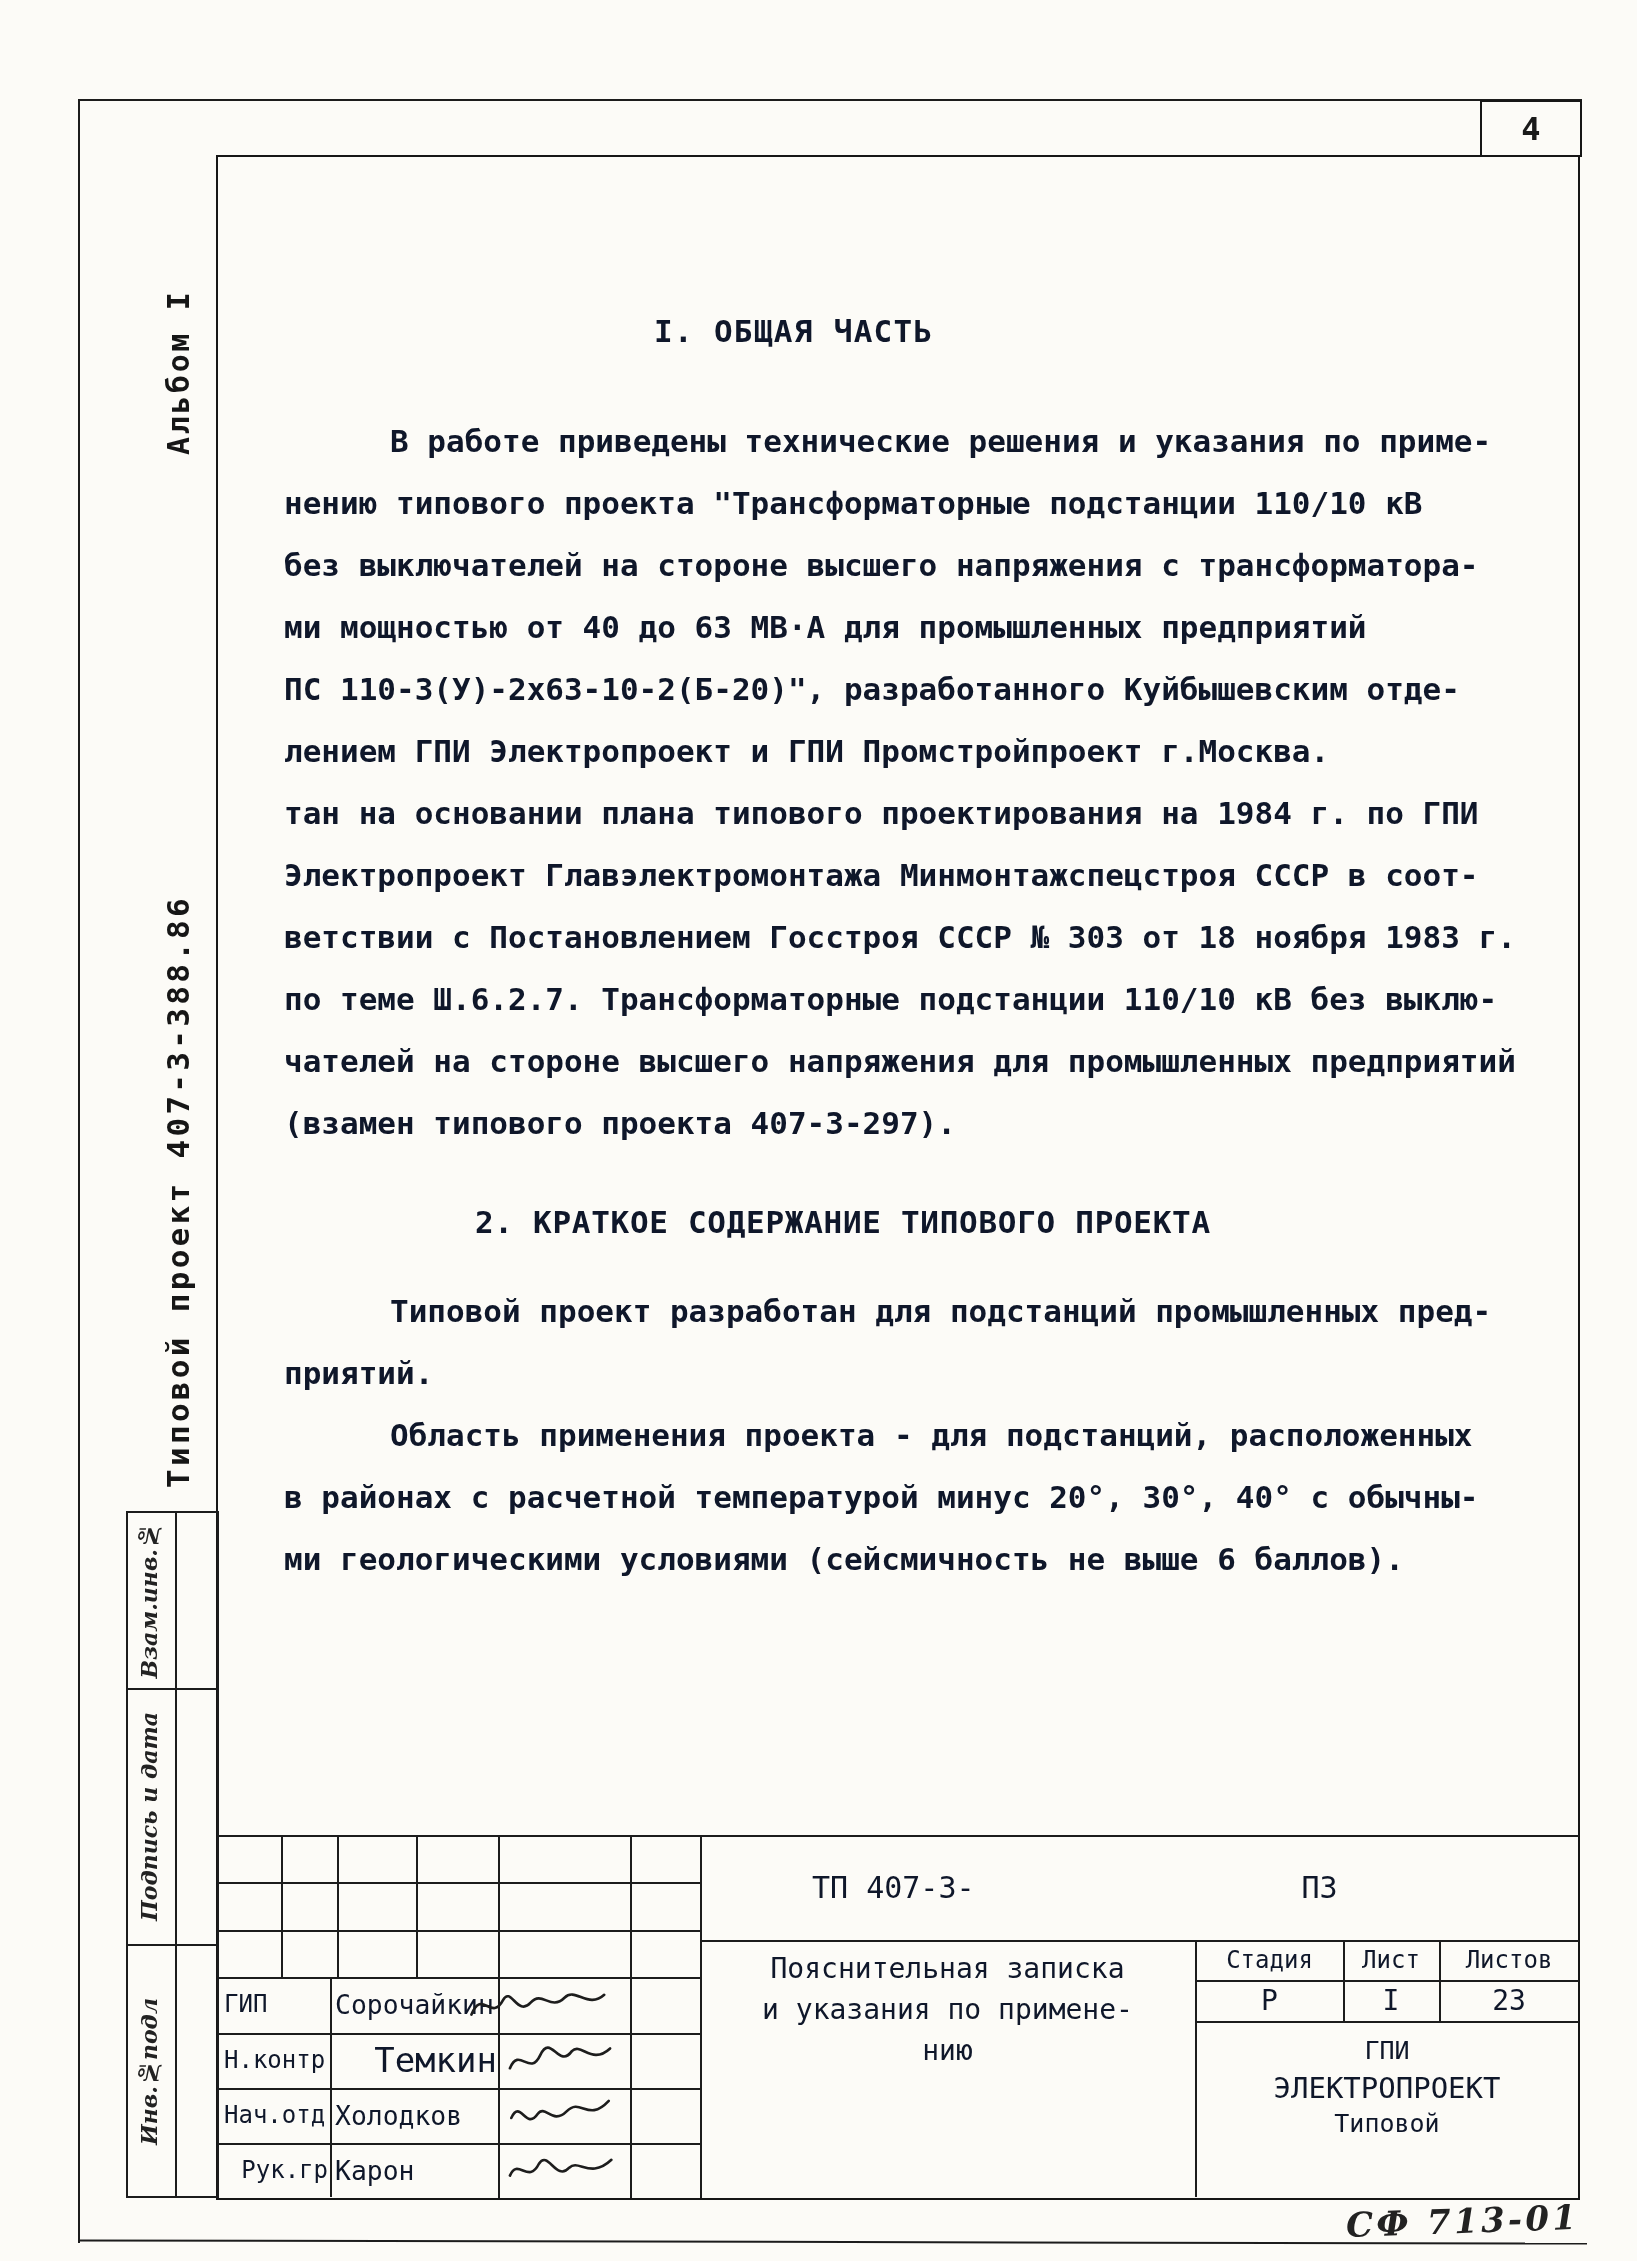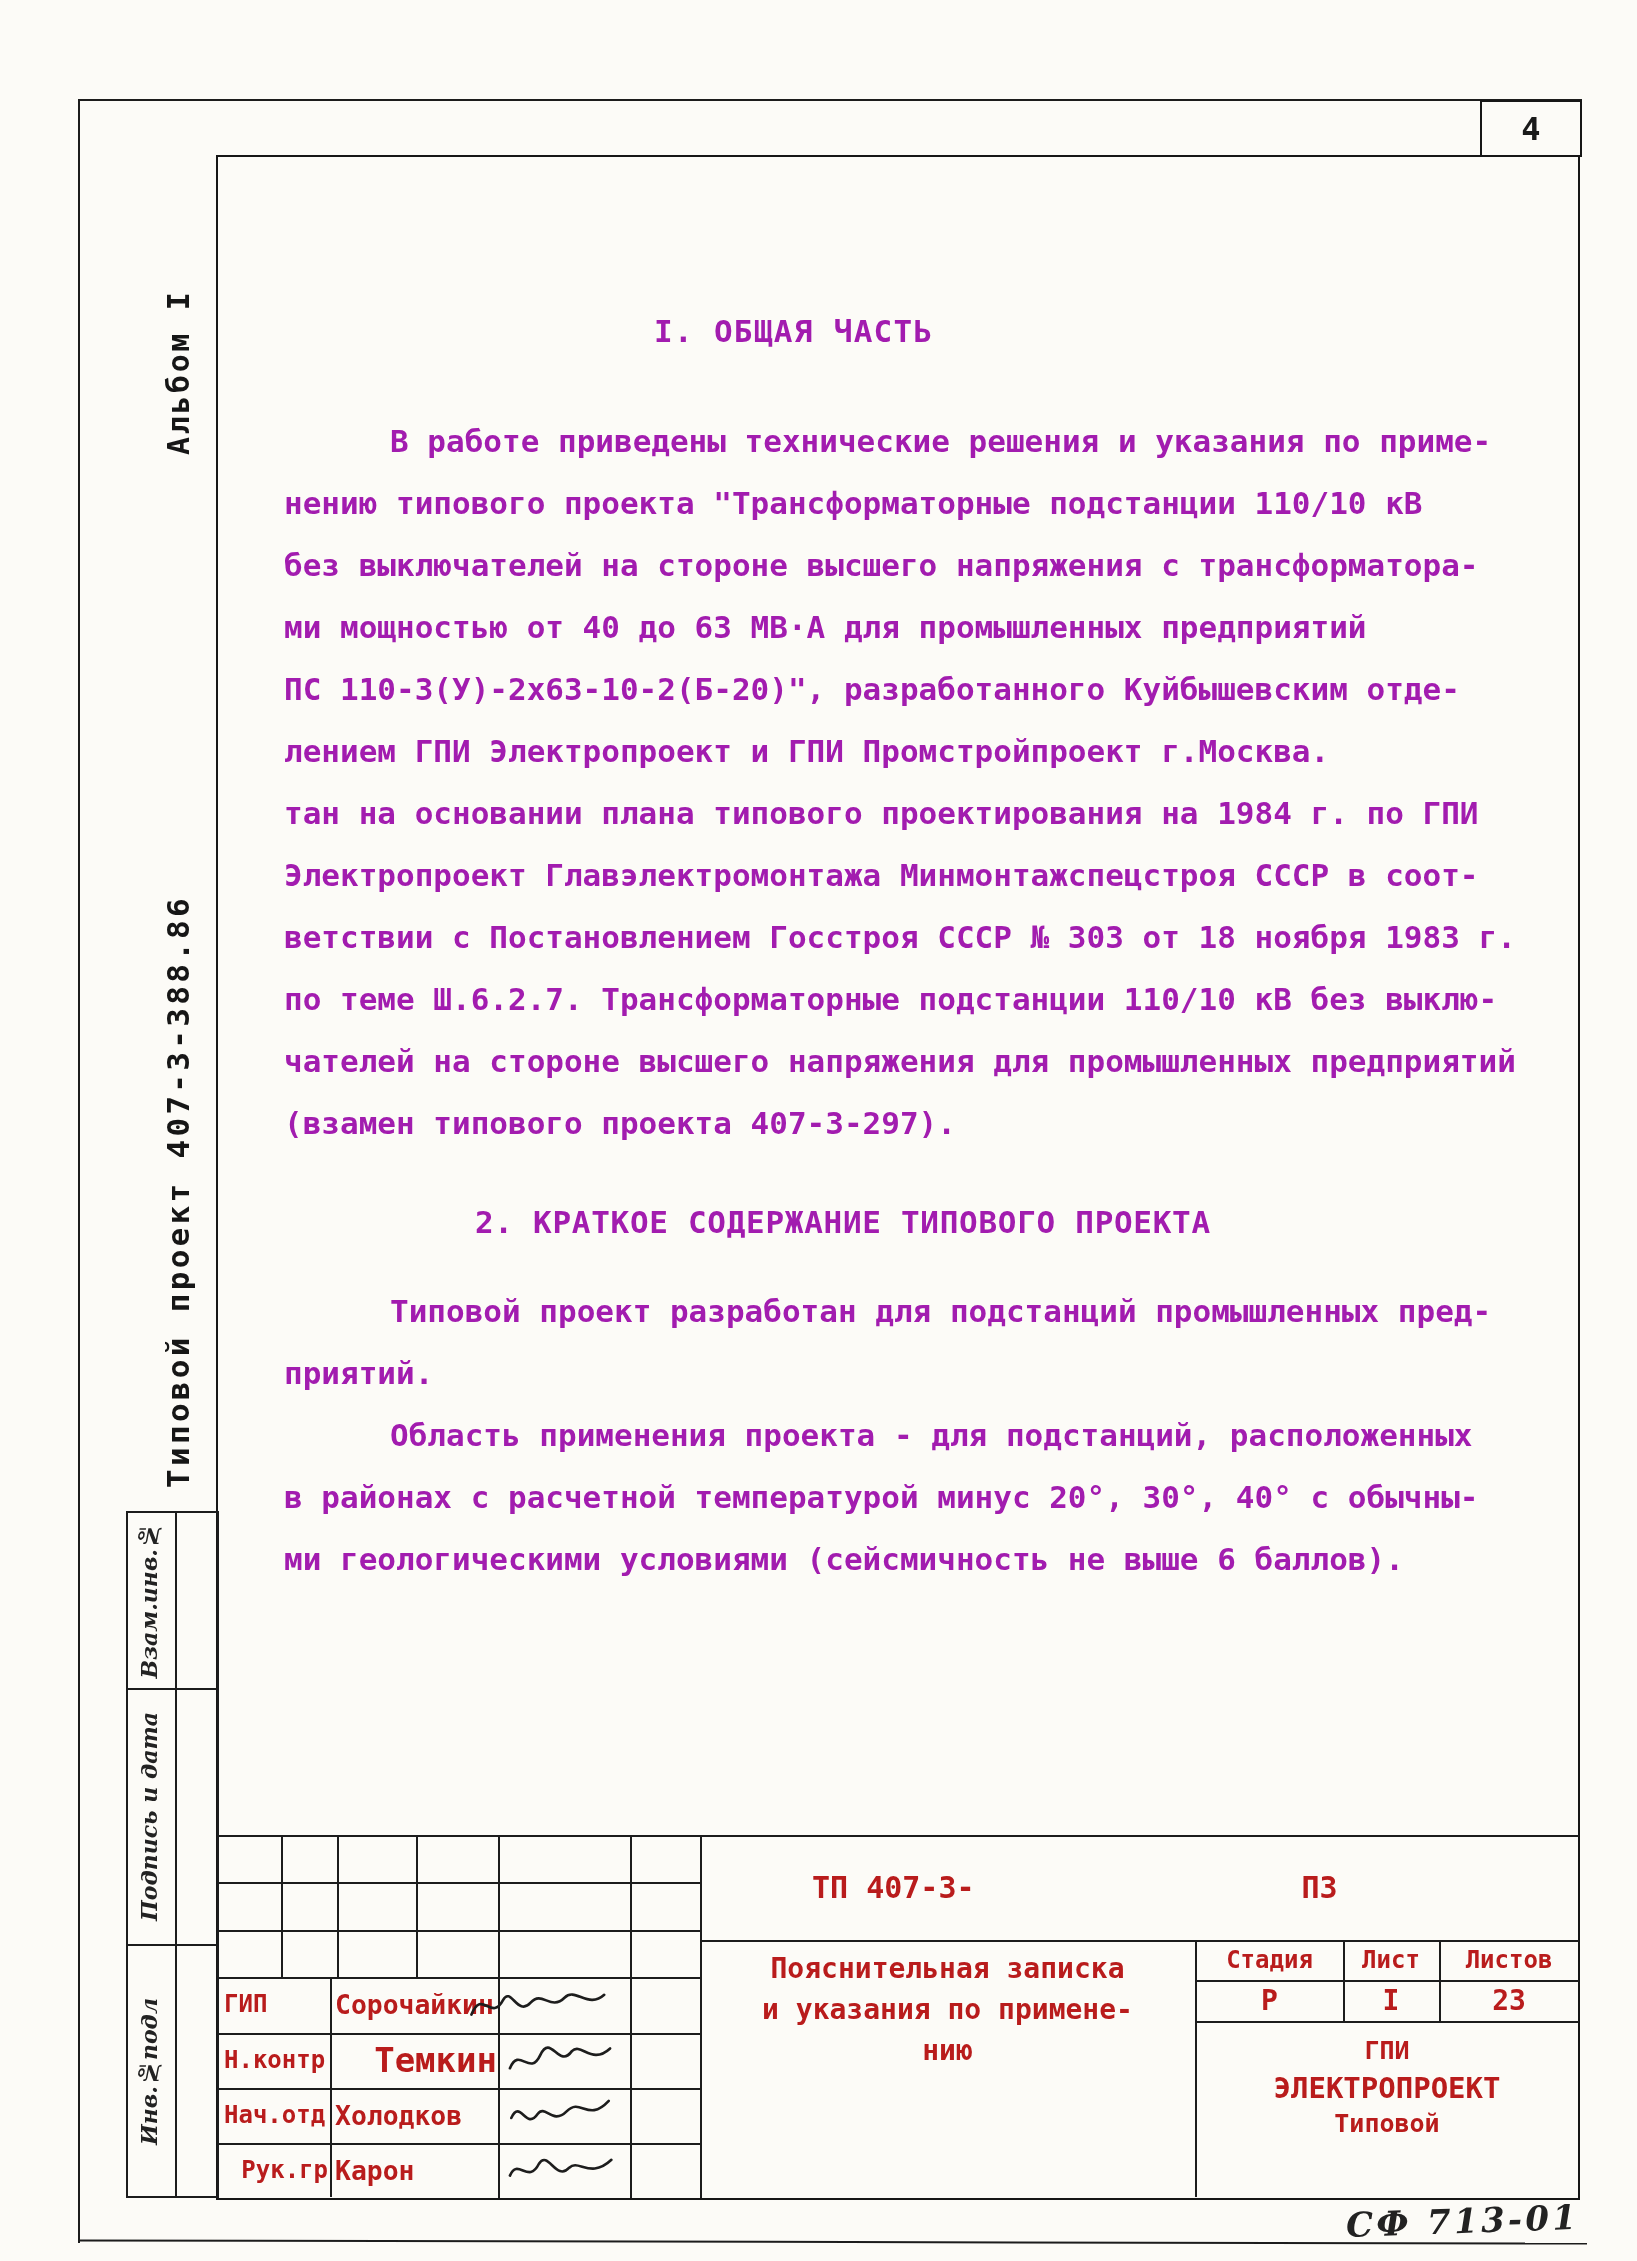--- a/index.html
+++ b/index.html
@@ -57,28 +57,28 @@
   .hand{
     font-family:"DejaVu Serif",serif;font-style:italic;font-weight:700;color:#222;
   }
   .margin-cell .hand{
     writing-mode:vertical-rl;transform:rotate(180deg);
     font-size:22px;white-space:pre;
   }
   
   .textarea{
     position:absolute;left:284px;top:300px;width:1241px;
-    font-size:31px;font-weight:700;color:#a21caf;
+    font-size:31px;font-weight:700;color:#0f172a;
   }
   .tl{height:62px;line-height:62px;white-space:pre;}
   .ind{text-indent:106px;}
   .h1{margin-left:370px;margin-bottom:48px;letter-spacing:1.3px;}
   .h2{margin-left:191px;margin-top:37px;margin-bottom:27px;letter-spacing:0.7px;}
   
-  .st{position:absolute;font-weight:700;color:#b91c1c;white-space:pre;}
+  .st{position:absolute;font-weight:400;color:#0f172a;white-space:pre;}
   .sig{position:absolute;}
   .sig svg{display:block;}
   .note{
     position:absolute;left:1346px;top:2201px;
     font-size:34px;letter-spacing:3.3px;transform:rotate(-2deg);
   }
 </style>
 </head>
 <body>
 

